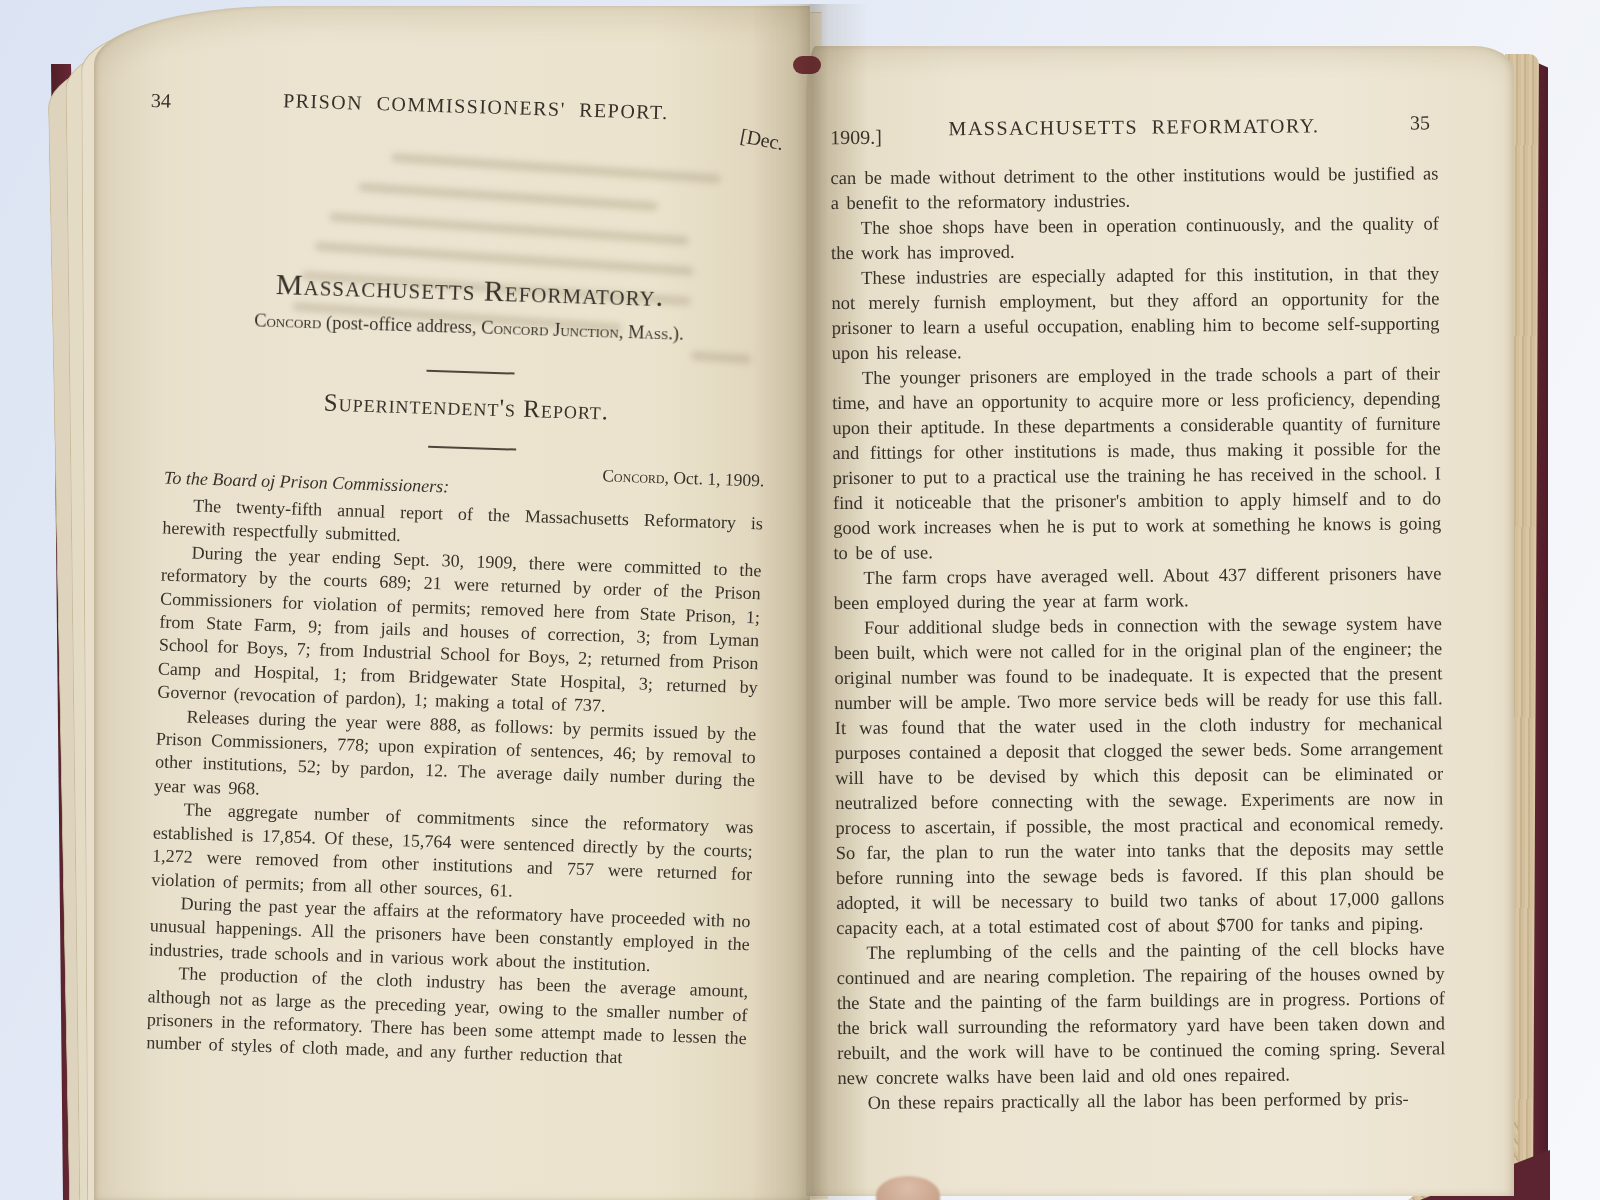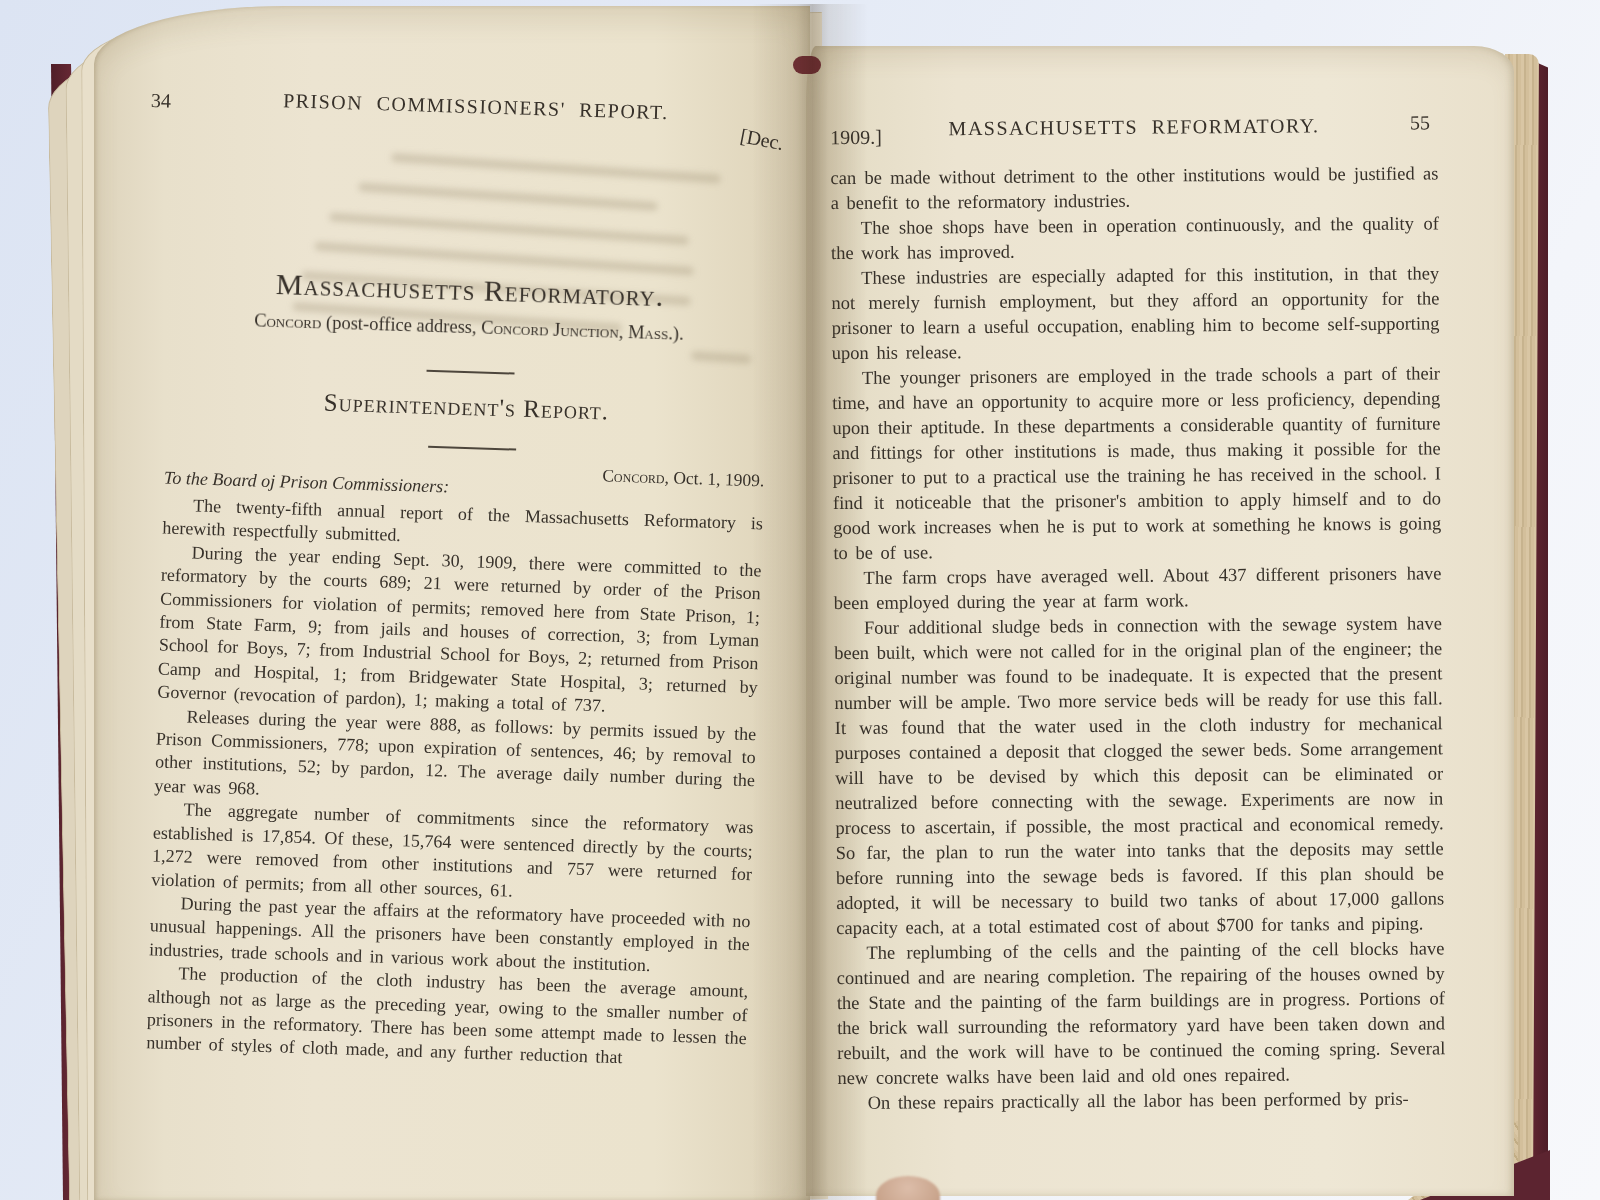--- a/index.html
+++ b/index.html
@@ -137,21 +137,21 @@
       <p>During the past year the affairs at the reformatory have proceeded with no unusual happenings.  All the prisoners have been constantly employed in the industries, trade schools and in various work about the institution.</p>
       <p>The production of the cloth industry has been the average amount, although not as large as the preceding year, owing to the smaller number of prisoners in the reformatory.  There has been some attempt made to lessen the number of styles of cloth made, and any further reduction that</p>
     </div>
   </div>
 </div>
 
 <div class="abs page-right">
   <div class="abs rp-content ink">
     <div class="abs rp-hleft">1909.]</div>
     <div class="abs runhead rp-runhead">MASSACHUSETTS REFORMATORY.</div>
-    <div class="abs pagenum rp-num">55</div>
+    <div class="abs pagenum rp-num">35</div>
 
     <div class="abs rp-body body">
       <p class="noindent">can be made without detriment to the other institutions would be justified as a benefit to the reformatory industries.</p>
       <p>The shoe shops have been in operation continuously, and the quality of the work has improved.</p>
       <p>These industries are especially adapted for this institution, in that they not merely furnish employment, but they afford an opportunity for the prisoner to learn a useful occupation, enabling him to become self-supporting upon his release.</p>
       <p>The younger prisoners are employed in the trade schools a part of their time, and have an opportunity to acquire more or less proficiency, depending upon their aptitude.  In these departments a considerable quantity of furniture and fittings for other institutions is made, thus making it possible for the prisoner to put to a practical use the training he has received in the school.  I find it noticeable that the prisoner's ambition to apply himself and to do good work increases when he is put to work at something he knows is going to be of use.</p>
       <p>The farm crops have averaged well.  About 437 different prisoners have been employed during the year at farm work.</p>
       <p>Four additional sludge beds in connection with the sewage system have been built, which were not called for in the original plan of the engineer; the original number was found to be inadequate.  It is expected that the present number will be ample.  Two more service beds will be ready for use this fall.  It was found that the water used in the cloth industry for mechanical purposes contained a deposit that clogged the sewer beds.  Some arrangement will have to be devised by which this deposit can be eliminated or neutralized before connecting with the sewage.  Experiments are now in process to ascertain, if possible, the most practical and economical remedy.  So far, the plan to run the water into tanks that the deposits may settle before running into the sewage beds is favored.  If this plan should be adopted, it will be necessary to build two tanks of about 17,000 gallons capacity each, at a total estimated cost of about $700 for tanks and piping.</p>
       <p>The replumbing of the cells and the painting of the cell blocks have continued and are nearing completion.  The repairing of the houses owned by the State and the painting of the farm buildings are in progress.  Portions of the brick wall surrounding the reformatory yard have been taken down and rebuilt, and the work will have to be continued the coming spring.  Several new concrete walks have been laid and old ones repaired.</p>
       <p>On these repairs practically all the labor has been performed by pris-</p>

